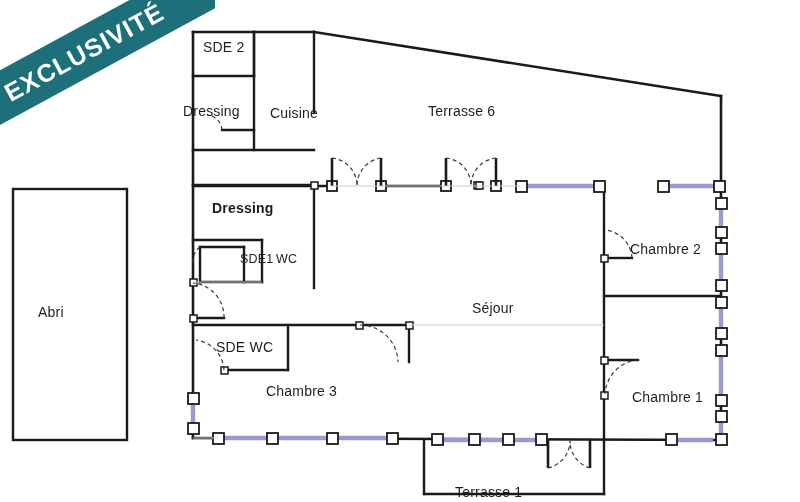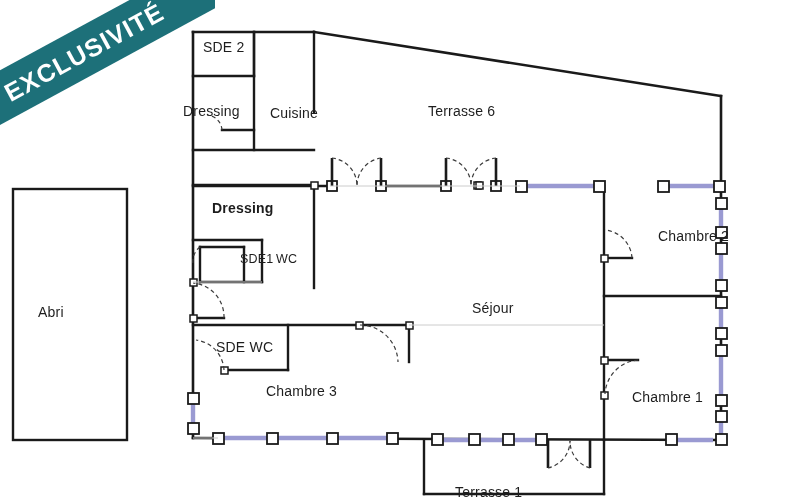--- a/index.html
+++ b/index.html
@@ -237,21 +237,21 @@
   <div class="room-label" style="left:203px;top:40px;">SDE 2</div>
   <div class="room-label" style="left:183px;top:104px;">Dressing</div>
   <div class="room-label" style="left:257px;top:106px;margin-left:13px;">Cuisine</div>
   <div class="room-label" style="left:428px;top:104px;">Terrasse 6</div>
   <div class="room-label" style="left:212px;top:201px;font-weight:bold;">Dressing</div>
   <div class="room-label sm" style="left:200px;top:252px;">SDE1</div>
   <div class="room-label sm" style="left:236px;top:252px;">WC</div>
   <div class="room-label" style="left:216px;top:340px;">SDE WC</div>
   <div class="room-label" style="left:266px;top:384px;">Chambre 3</div>
   <div class="room-label" style="left:472px;top:301px;">Séjour</div>
-  <div class="room-label" style="left:630px;top:229px;margin-left:28px;">Chambre 2</div>
+  <div class="room-label" style="left:630px;top:242px;">Chambre 2</div>
   <div class="room-label" style="left:632px;top:390px;">Chambre 1</div>
   <div class="room-label" style="left:455px;top:485px;">Terrasse 1</div>
   <div class="room-label" style="left:38px;top:305px;">Abri</div>
 
   <div id="ribbon-wrap">
     <div id="ribbon">
       <span id="ribbon-text">EXCLUSIVITÉ</span>
     </div>
   </div>
 

